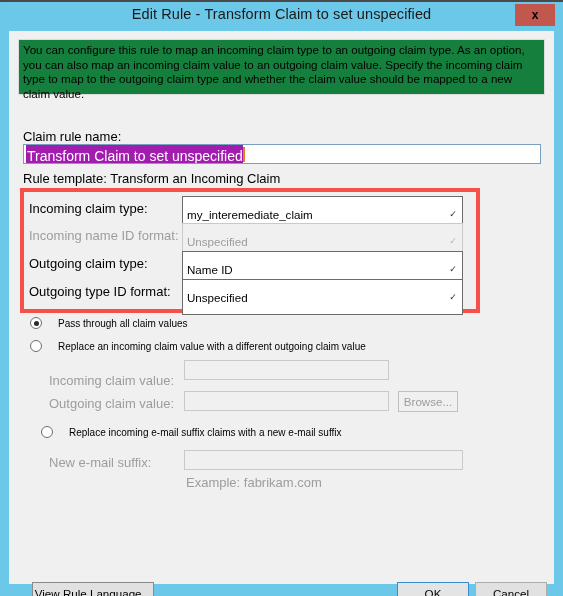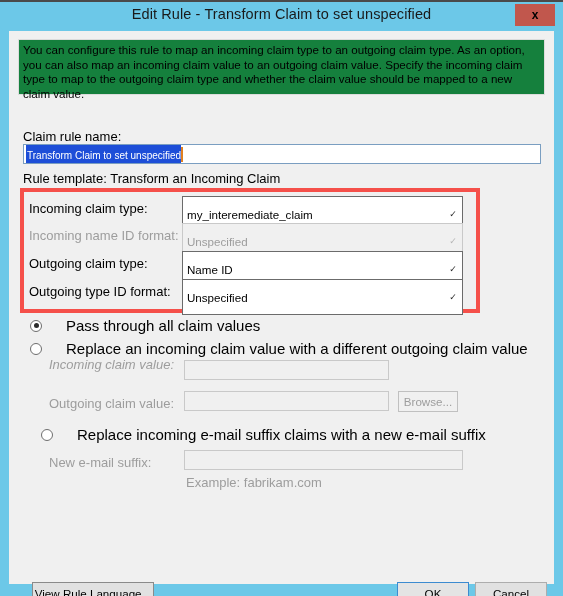--- a/index.html
+++ b/index.html
@@ -108,23 +108,23 @@
     height: 20px;
     background: #ffffff;
     border: 1px solid #7a9ec1;
     box-sizing: border-box;
     display: flex;
     align-items: center;
     padding-left: 2px;
     overflow: hidden;
   }
   #claim-rule-name-value {
-    background: #1d4ed8;
+    background: #a21caf;
     color: #ffffff;
-    font-size: 10px;
+    font-size: 14px;
     padding: 5px 0 1px 1px;
     line-height: 14px;
     white-space: nowrap;
   }
   #text-caret {
     width: 1px;
     height: 15px;
     background: #e08020;
     border-left: 1px solid #e08020;
     margin-left: 0px;
@@ -217,39 +217,39 @@
     content: "";
     position: absolute;
     left: 2.5px;
     top: 2.5px;
     width: 5px;
     height: 5px;
     border-radius: 50%;
     background: #2b2b2b;
   }
   .radio-label {
-    margin-left: 24px;
-    font-size: 15px;
+    margin-left: 16px;
+    font-size: 10px;
     color: #000;
     white-space: nowrap;
   }
 
   #radio-pass-through { left: 21px; top: 286px; }
   #radio-replace-value { left: 21px; top: 309px; }
   #radio-replace-suffix { left: 32px; top: 395px; }
 
   
   .disabled-input {
     position: absolute;
     background: #f0f0f0;
     border: 1px solid #c9c9c9;
     box-sizing: border-box;
     height: 20px;
   }
-  #label-incoming-claim-value { left: 40px; top: 326px; font-style: italic; }
+  #label-incoming-claim-value { left: 40px; top: 342px; }
   #input-incoming-claim-value { left: 175px; top: 329px; width: 205px; }
   #label-outgoing-claim-value { left: 40px; top: 365px; }
   #input-outgoing-claim-value { left: 175px; top: 360px; width: 205px; }
 
   #browse-button {
     position: absolute;
     left: 389px;
     top: 360px;
     width: 60px;
     height: 21px;

